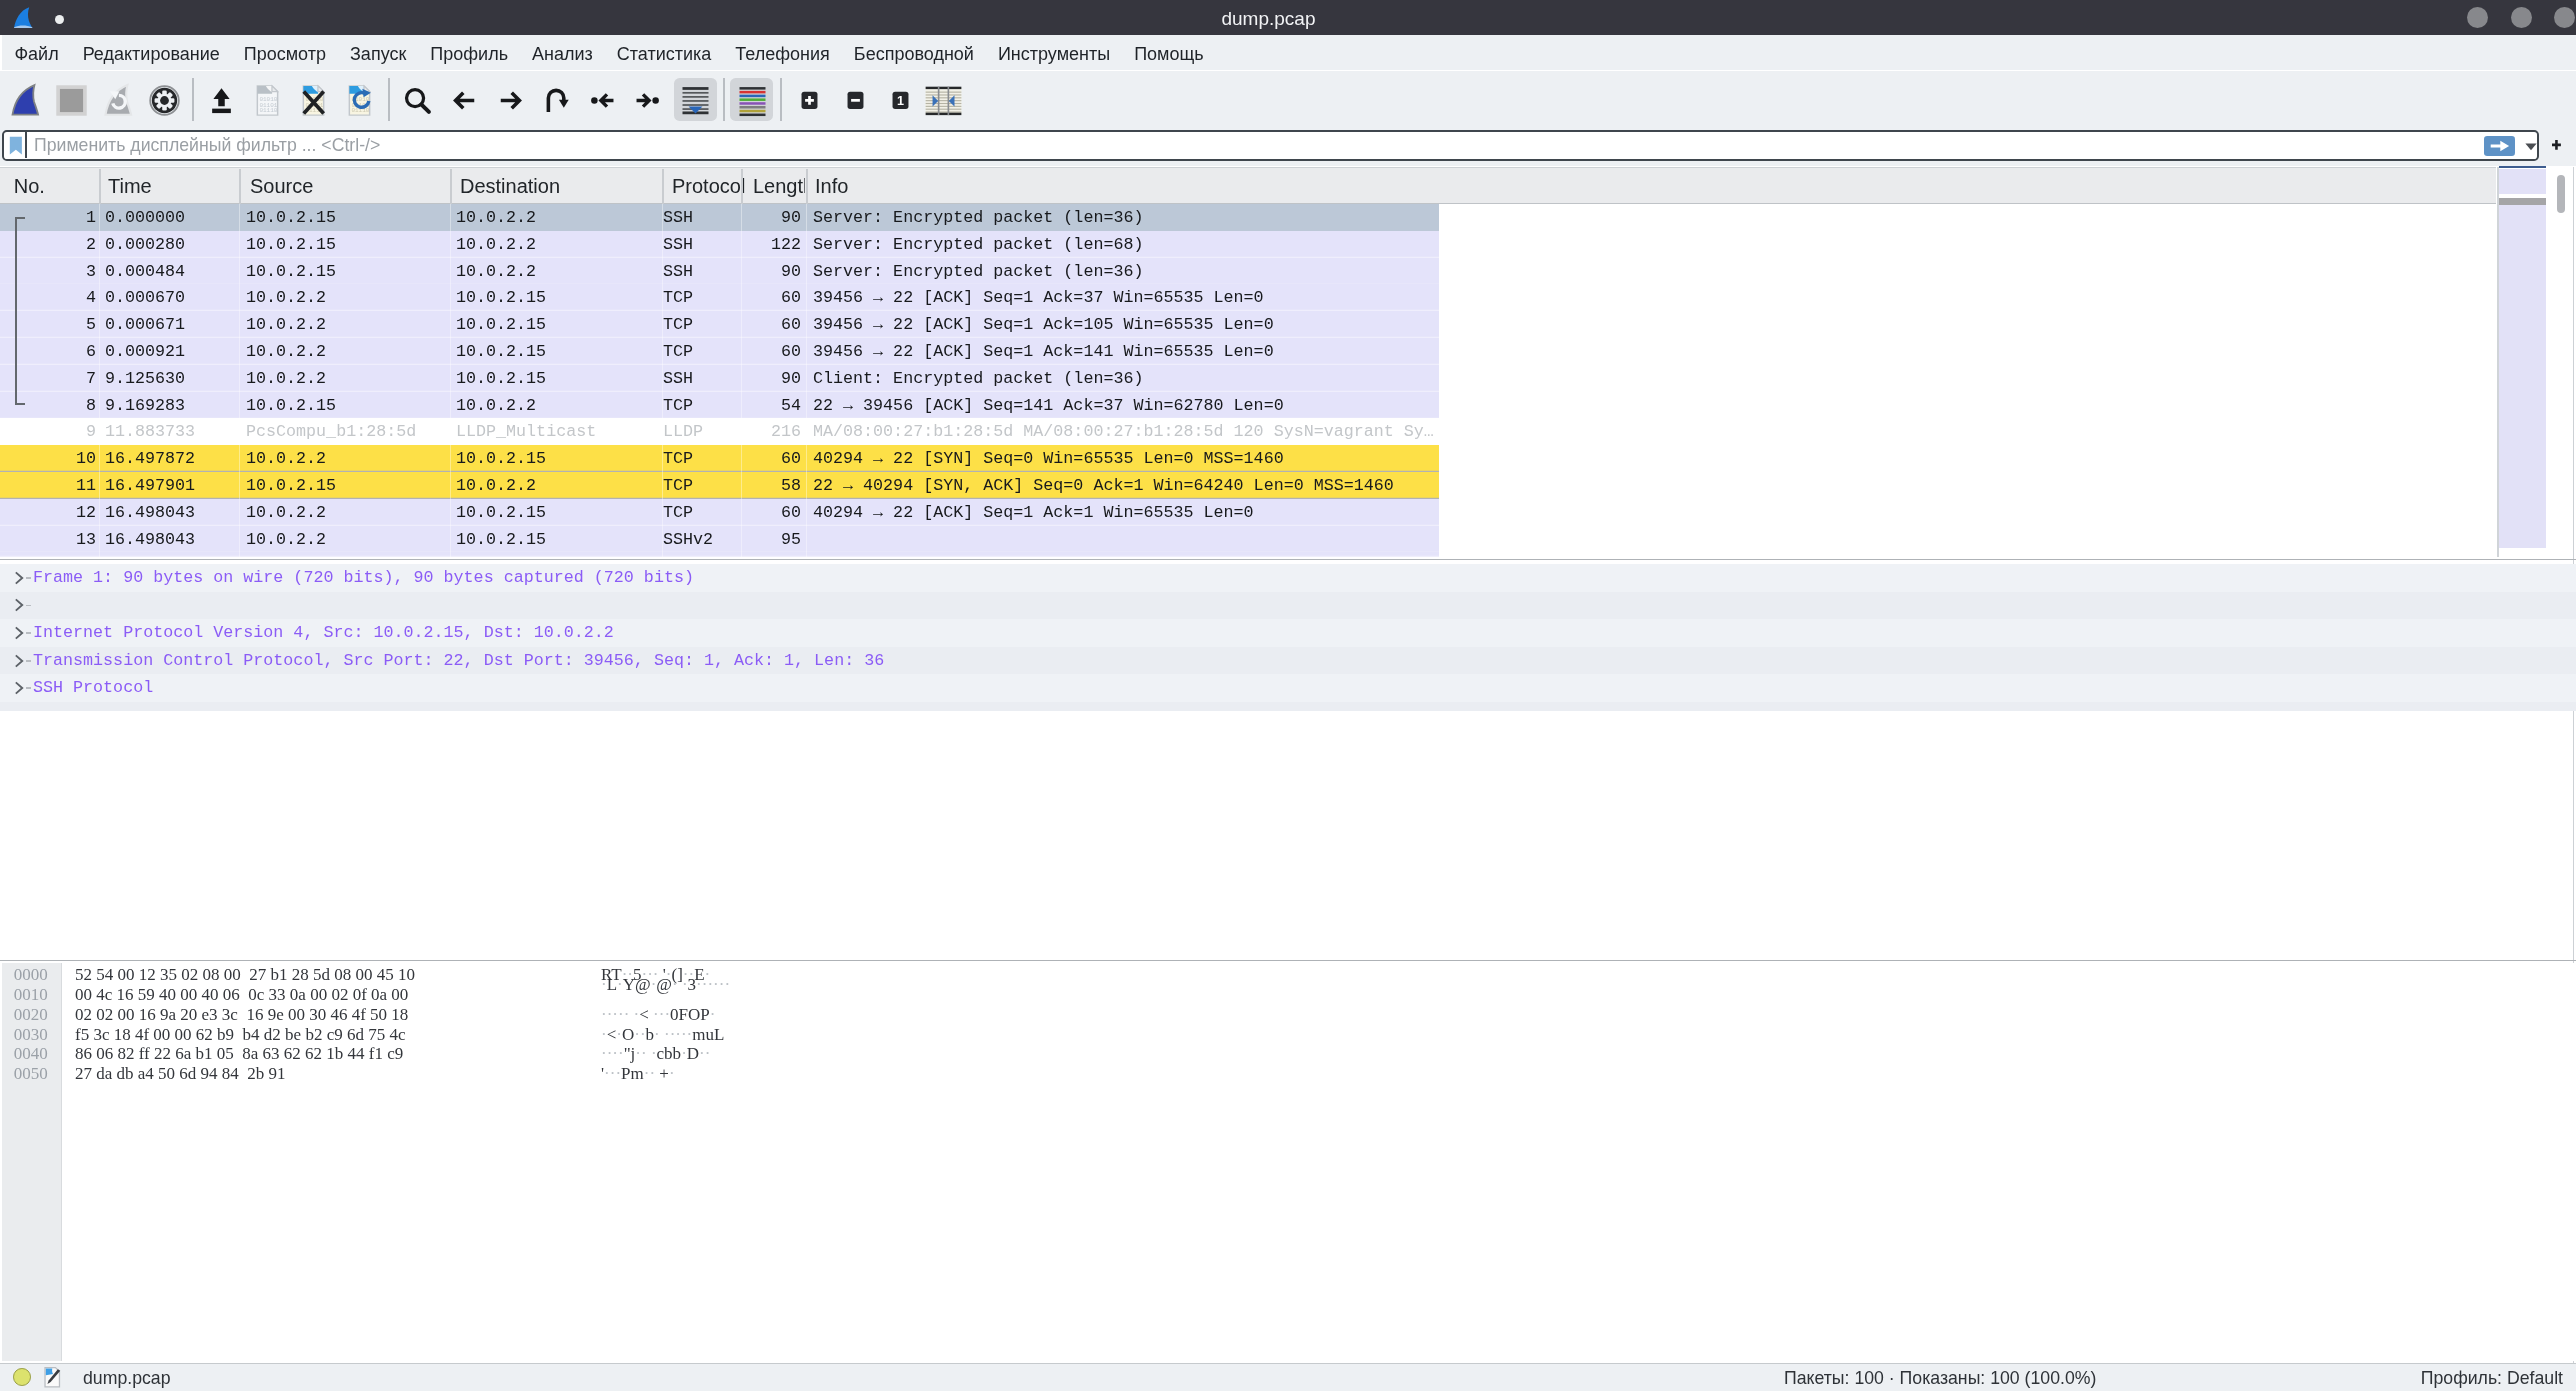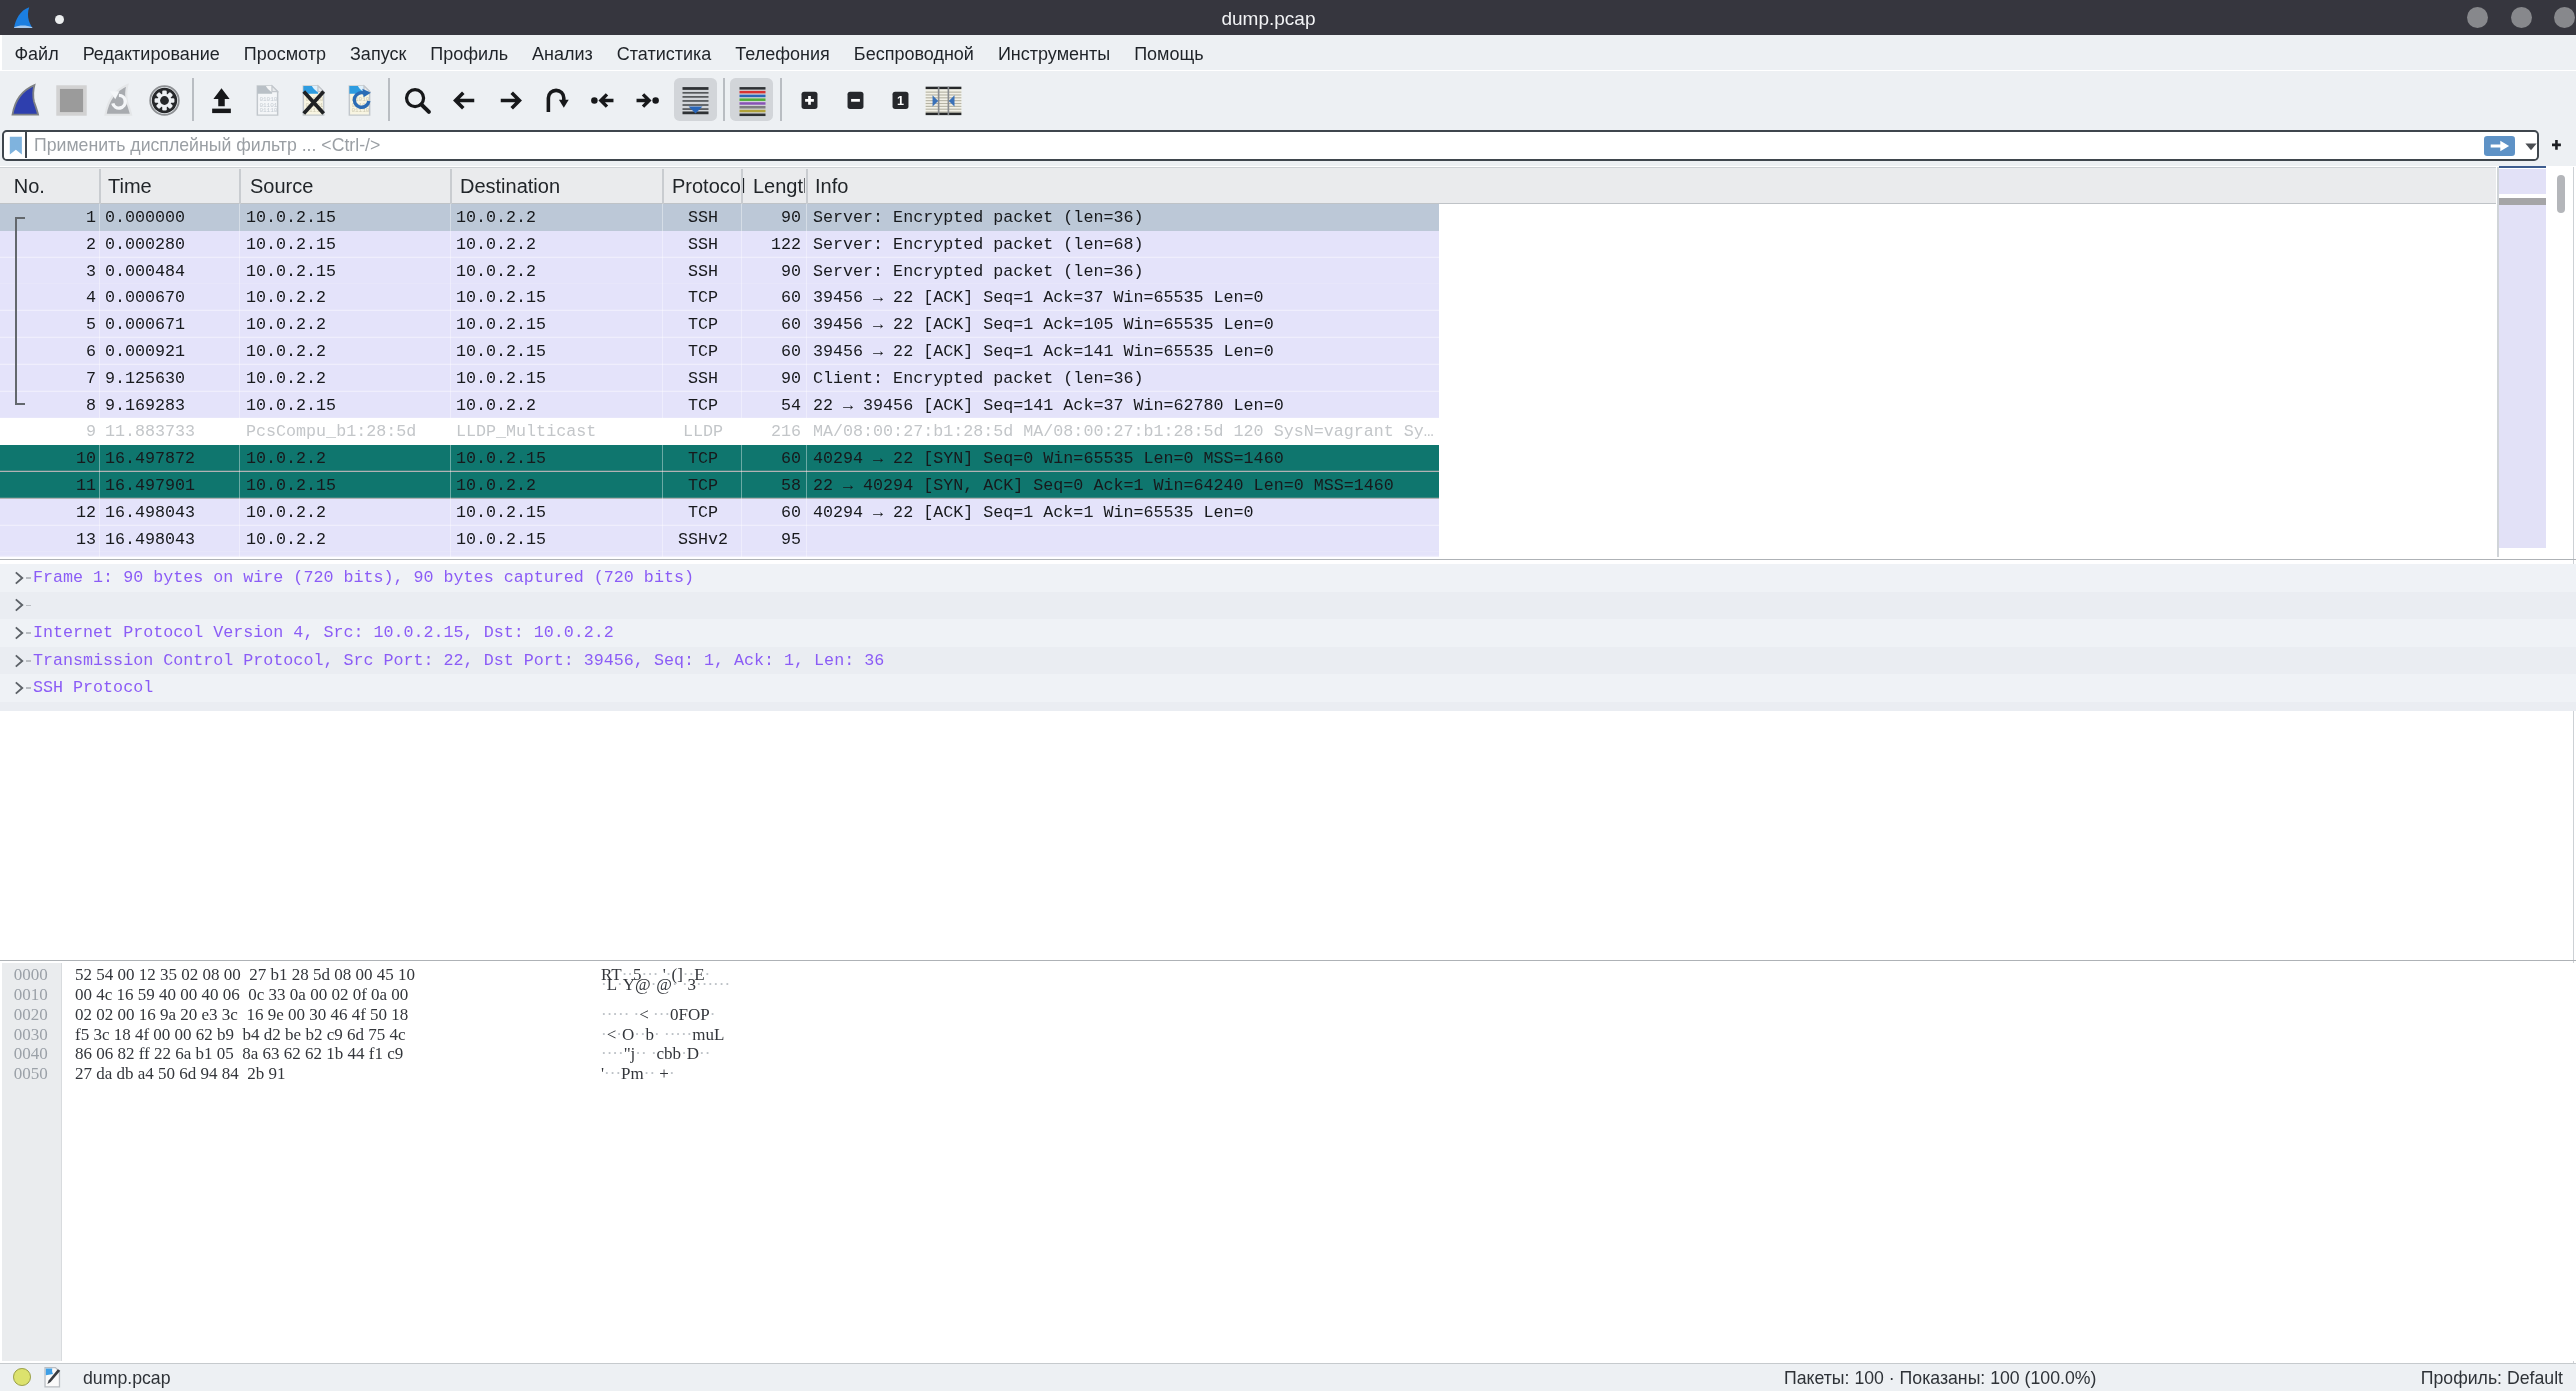--- a/index.html
+++ b/index.html
@@ -17,27 +17,27 @@
 #fdiv{left:25px;top:1.6px;width:2px;height:26.6px;background:#3f464d}
 #fph{left:34px;top:0;height:29px;line-height:30px;font-size:17.7px;color:#9a9fa4}
 #fgo{left:2484px;top:5.6px;width:31px;height:20px;background:#5e92c6;border-radius:3.2px}
 #hdr{left:0;top:167px;width:2496px;height:37px;background:#eaebed;border-top:0.8px solid #cdd1d5;border-bottom:1.6px solid #bfc3c7}
 .hsep{top:0.8px;width:1.6px;height:35px;background:#c9ccd0}
 .htxt{top:0;height:35px;line-height:37px;font-size:20px;color:#212529}
 #rows{left:0;top:204px;width:2496px;height:353px;background:#fff;font-family:"Liberation Mono",monospace;font-size:16.7px;color:#17191c}
 .r{position:absolute;left:0;width:1439px;height:27px;line-height:27px;overflow:hidden}
 .lav{background:#e4e3fa;box-shadow:inset 0 -1.2px 0 #efeefc}
 .sel{background:#bcc8d7}
-.gry{background:#0f766e;box-shadow:inset 0 -1.2px 0 #b2b2b4}
+.gry{background:#fde047;box-shadow:inset 0 -1.2px 0 #b2b2b4}
 .lld{background:#ffffff;color:#c3c6c9}
 .cn{position:absolute;left:0;width:96px;text-align:right}
 .ct{position:absolute;left:105px}
 .cs{position:absolute;left:246px}
 .cd{position:absolute;left:456px}
-.cp{position:absolute;left:663px;width:80px;text-align:center}
+.cp{position:absolute;left:663px;width:80px;text-align:left}
 .cl{position:absolute;left:720px;width:81px;text-align:right}
 .ci{position:absolute;left:813px;white-space:pre}
 .vline{top:0;width:1.2px;height:353px;background:rgba(255,255,255,0.38)}
 #details{left:0;top:564px;width:2576px;height:144px;font-family:Liberation Mono, monospace;font-size:16.7px;color:#8b5cf6}
 .dr{position:absolute;left:0;width:2576px;height:27.5px;line-height:28px}
 .dtxt{position:absolute;left:33px;white-space:pre}
 .chev{position:absolute;left:11.3px;top:5.6px;width:16px;height:16px}
 #hex{left:0;top:963px;width:2576px;height:398px;background:#fff;font-family:Liberation Serif, serif;font-size:17px}
 #hexgut{left:2.4px;top:0;width:60px;height:398px;background:#eaecee;border-right:0.8px solid #d8dbde}
 .hr{position:absolute;height:20px;line-height:20px;white-space:pre}

